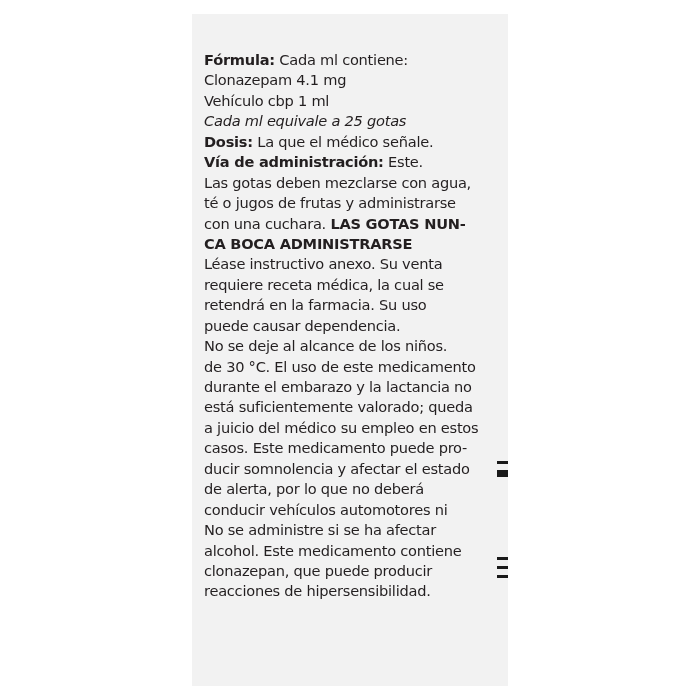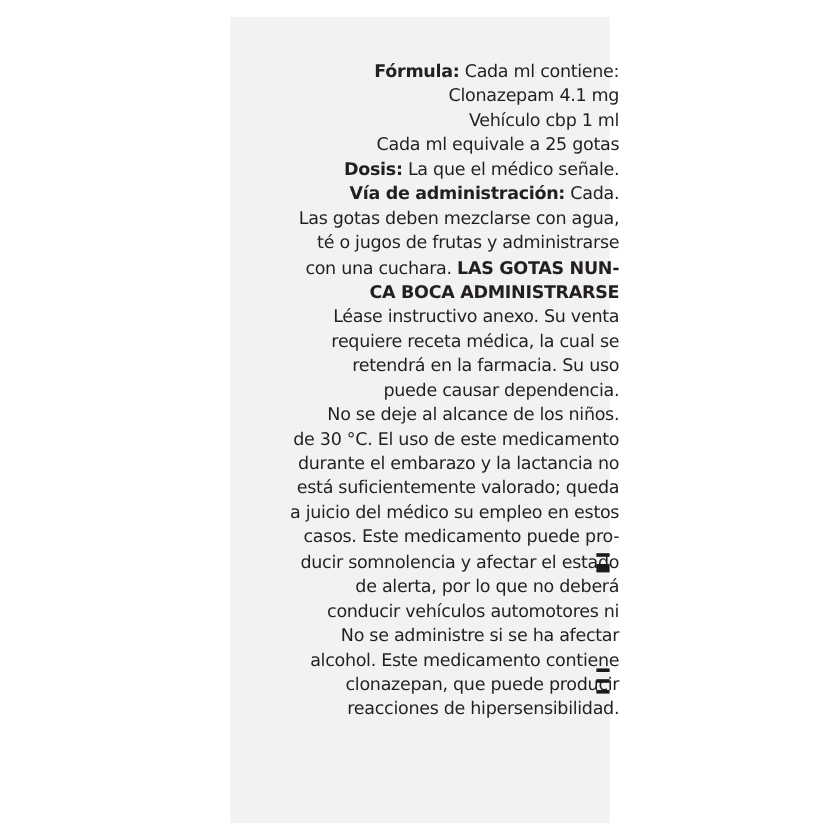--- a/index.html
+++ b/index.html
@@ -1,34 +1,34 @@
 <!DOCTYPE html>
 <html><head>
 <meta charset="utf-8">
 <style>
   html, body { margin:0; padding:0; background:#ffffff; }
   body { width:700px; height:700px; position:relative; overflow:hidden; font-family:"DejaVu Sans", sans-serif; }
   .panel { position:absolute; left:192px; top:14px; width:316px; height:672px; background:#f2f2f2; }
-  .text { position:absolute; left:34px; top:36px; width:290px; color:#231f20; font-size:14.6px; line-height:20.45px; letter-spacing:-0.25px; white-space:nowrap;text-align:right; }
+  .text { position:absolute; left:12px; top:36px; width:290px; color:#231f20; font-size:14.6px; line-height:20.45px; letter-spacing:-0.25px; white-space:nowrap; }
   .line { display:block; height:20.45px; }
   .b { font-weight:bold; }
-  .i { }
+  .i { font-style:italic; }
   .mark { position:absolute; background:#1a1a1a; }
 </style>
 </head>
 <body>
 
 <div class="panel">
   <div class="text">
     <span class="line"><span class="b">Fórmula:</span><span> Cada ml contiene:</span></span>
     <span class="line">Clonazepam 4.1 mg</span>
     <span class="line">Vehículo cbp 1 ml</span>
     <span class="line i">Cada ml equivale a 25 gotas</span>
     <span class="line"><span class="b">Dosis:</span><span> La que el médico señale.</span></span>
-    <span class="line"><span class="b">Vía de administración:</span><span> Cada.</span></span>
+    <span class="line"><span class="b">Vía de administración:</span><span> Este.</span></span>
     <span class="line">Las gotas deben mezclarse con agua,</span>
     <span class="line">té o jugos de frutas y administrarse</span>
     <span class="line"><span>con una cuchara. </span><span class="b">LAS GOTAS NUN-</span></span>
     <span class="line b">CA BOCA ADMINISTRARSE</span>
     <span class="line">Léase instructivo anexo. Su venta</span>
     <span class="line">requiere receta médica, la cual se</span>
     <span class="line">retendrá en la farmacia. Su uso</span>
     <span class="line">puede causar dependencia.</span>
     <span class="line">No se deje al alcance de los niños.</span>
     <span class="line">de 30 °C. El uso de este medicamento</span>

